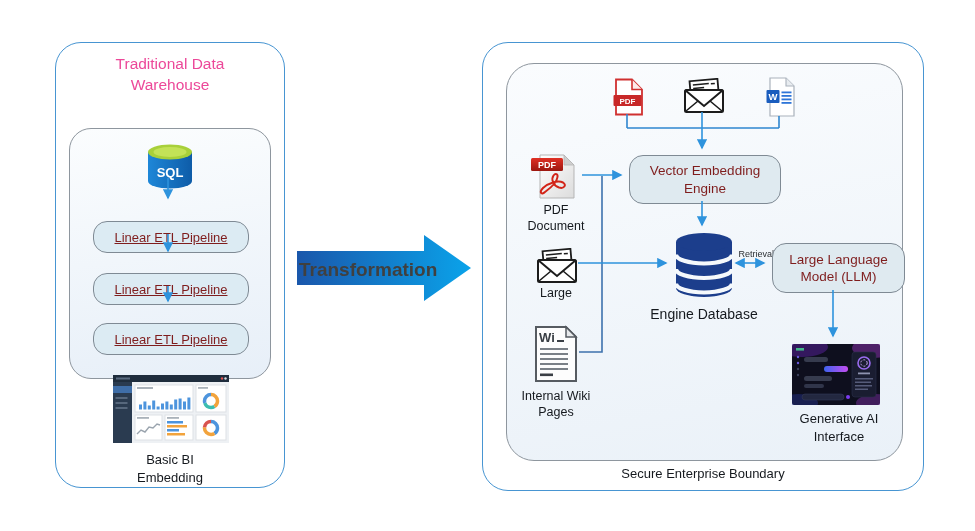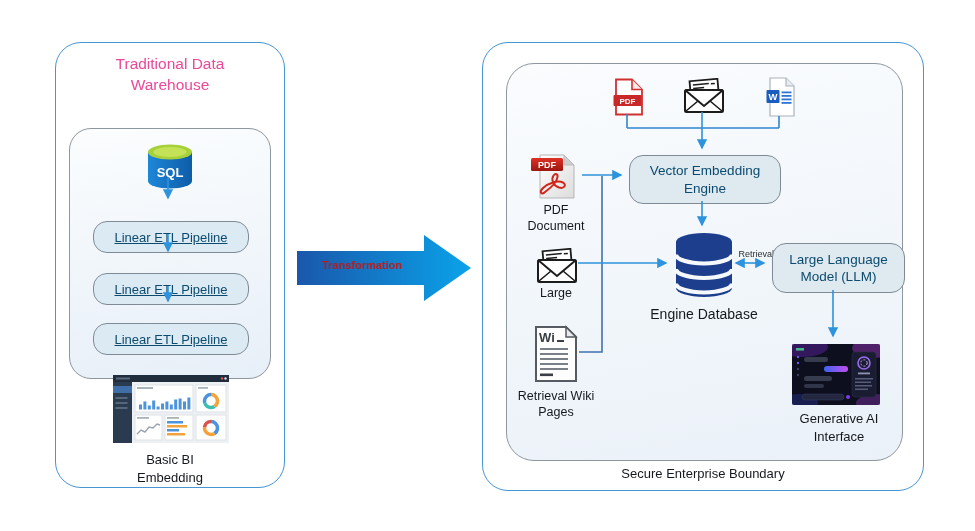--- a/index.html
+++ b/index.html
@@ -11,29 +11,29 @@
   
   .outer-panel { position:absolute; background:#ffffff; border:1.6px solid #4795d2; border-radius:26px; }
   
   .inner-box  { position:absolute; border:1.3px solid #8e969e; border-radius:22px;
                 background:linear-gradient(172deg,#fbfdfe 0%,#e7eff8 100%); }
 
   .panel-title { position:absolute; left:0; right:0; text-align:center; font-size:15.5px;
                  line-height:21px; color:#ec4899; white-space:pre-line; }
 
   .node { position:absolute; display:flex; align-items:center; justify-content:center;
-          text-align:center; border:1.2px solid #7f8a94; color:#0c4a6e; }
+          text-align:center; border:1.2px solid #7f8a94; color:#7f1d1d; }
   .etl-node    { background:#dcebf3; border-radius:14px; font-size:13px;text-decoration:underline; }
   .engine-node { background:#dfeaf0; border-radius:14px; font-size:13.5px; line-height:17.5px; white-space:pre-line; }
 
   .caption { position:absolute; text-align:center; white-space:pre-line; color:#15191e; }
 
   .overlay { position:absolute; left:0; top:0; pointer-events:none; }
 
-  .arrow-label { position:absolute; text-align:center; font-weight:bold; font-size:11px; color:#b91c1c; }
+  .arrow-label { position:absolute; text-align:center; font-weight:bold; font-size:19px; color:#404040; }
   .retrieval-label { position:absolute; text-align:right; font-size:9px; color:#2b2f33; }
 
   svg text { font-family:"Liberation Sans","DejaVu Sans",sans-serif; }
 </style>
 </head>
 <body>
 
 <div class="stage">
 
   <div class="outer-panel" style="left:55px; top:42px; width:228px; height:444px;">
@@ -268,21 +268,21 @@
         <rect x="25" y="15" width="7" height="2" fill="#3a3f45"></rect>
         <g fill="#7a8087">
           <rect x="8" y="23" width="28" height="2"></rect>
           <rect x="8" y="28" width="28" height="2"></rect>
           <rect x="8" y="33" width="28" height="2"></rect>
           <rect x="8" y="38" width="28" height="2"></rect>
           <rect x="8" y="43" width="28" height="2"></rect>
         </g>
         <rect x="8" y="48.5" width="13" height="2.6" fill="#3a3f45"></rect>
       </svg>
-      <div class="caption" style="left:6px; top:324px; width:86px; font-size:12.5px; line-height:16px;">Retrieval Wiki
+      <div class="caption" style="left:6px; top:324px; width:86px; font-size:12.5px; line-height:16px;">Internal Wiki
 Pages</div>
     </div>
   </div>
 
   <svg class="overlay" width="975" height="531" viewBox="0 0 975 531">
     <defs>
       <marker id="arw" viewBox="0 0 10 10" refX="8.5" refY="5" markerWidth="6.5" markerHeight="6.5" orient="auto-start-reverse">
         <path d="M0,0 L10,5 L0,10 Z" fill="#2e93dd"></path>
       </marker>
       <linearGradient id="tg" x1="0" y1="0" x2="1" y2="0">

